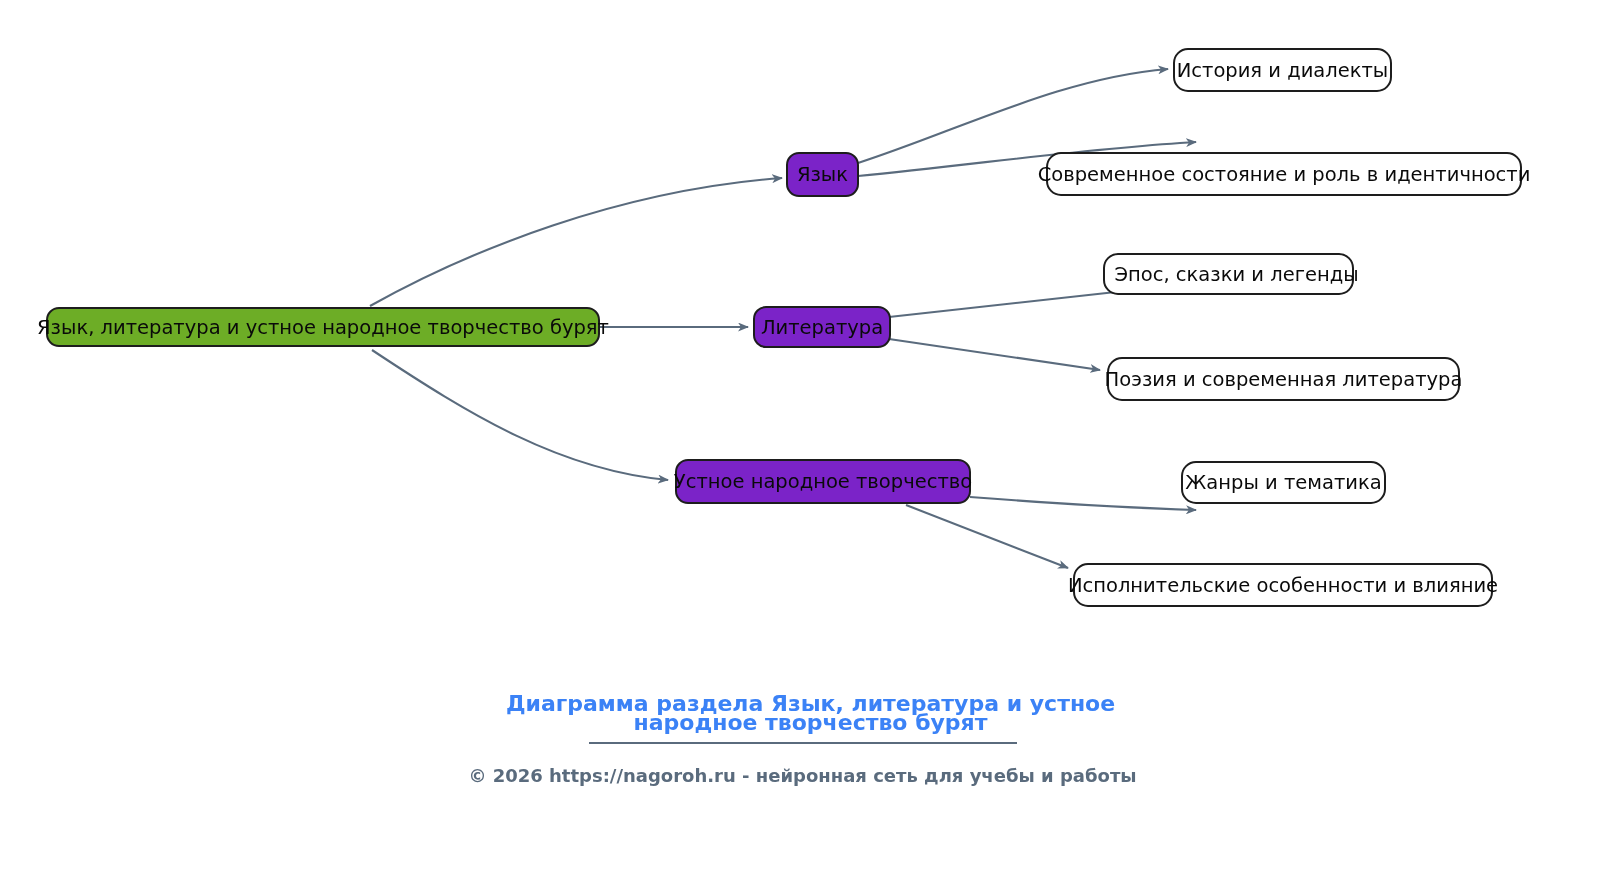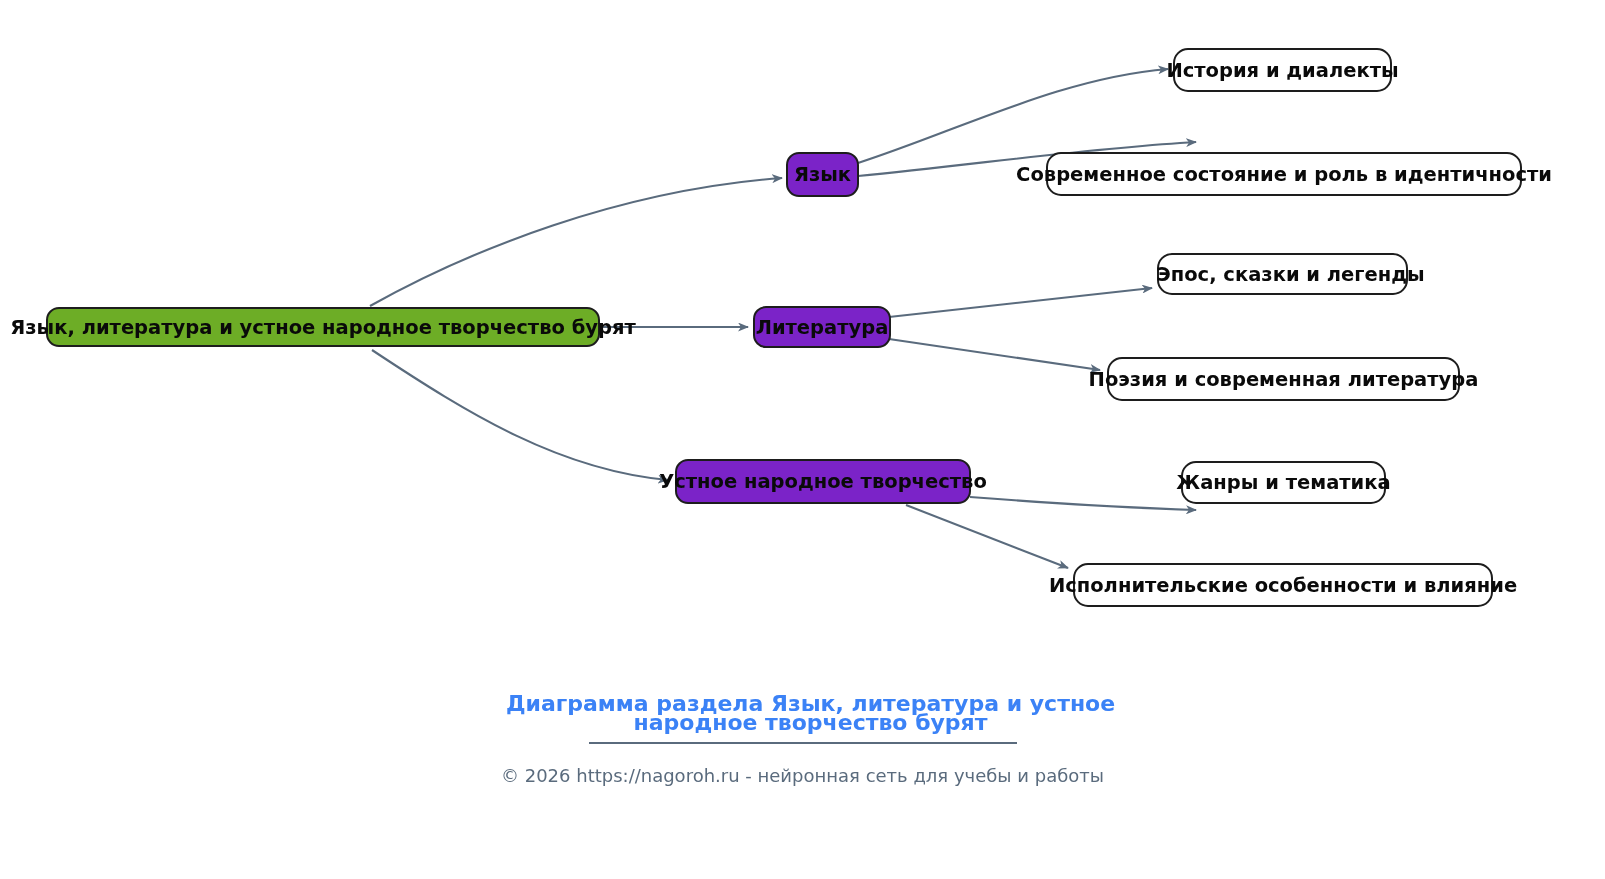--- a/index.html
+++ b/index.html
@@ -32,21 +32,20 @@
 
   .node {
     position: absolute;
     box-sizing: border-box;
     display: flex;
     align-items: center;
     justify-content: center;
     white-space: nowrap;
     font-family: "DejaVu Sans", sans-serif;
     color: #0a0a0a;
-    font-weight: bold;
   }
 
   .node-root {
     background: #6DAD26;
     border: 2px solid #1d1d1d;
     border-radius: 13px;
     font-size: 19.5px;
     padding: 0 14px;
   }
 
@@ -85,20 +84,21 @@
   }
 
   .footer {
     position: absolute;
     left: 0;
     width: 1605px;
     text-align: center;
     color: #5a6b7d;
     font-family: "DejaVu Sans", sans-serif;
     font-size: 18px;
+    font-weight: bold;
   }
 </style>
 </head>
 <body>
 
 <div id="canvas">
 
   <svg class="edges" width="1605" height="879" viewBox="0 0 1605 879" xmlns="http://www.w3.org/2000/svg">
     <defs>
       <marker id="arrowhead" markerWidth="11" markerHeight="9" refX="10" refY="4.5" orient="auto" markerUnits="userSpaceOnUse">
@@ -142,21 +142,21 @@
   </div>
 
   <div class="node node-leaf" style="left:1173px; top:48px; width:219px; height:44px;">
     <span>История и диалекты</span>
   </div>
 
   <div class="node node-leaf" style="left:1046px; top:152px; width:476px; height:44px;">
     <span>Современное состояние и роль в идентичности</span>
   </div>
 
-  <div class="node node-leaf" style="left:1157px; top:253px; width:251px; height:42px;padding-left:32px;">
+  <div class="node node-leaf" style="left:1103px; top:253px; width:251px; height:42px;padding-left:32px;">
     <span>Эпос, сказки и легенды</span>
   </div>
 
   <div class="node node-leaf" style="left:1107px; top:357px; width:353px; height:44px;text-align:center;">
     <span>Поэзия и современная литература</span>
   </div>
 
   <div class="node node-leaf" style="left:1181px; top:461px; width:205px; height:43px;">
     <span>Жанры и тематика</span>
   </div>

